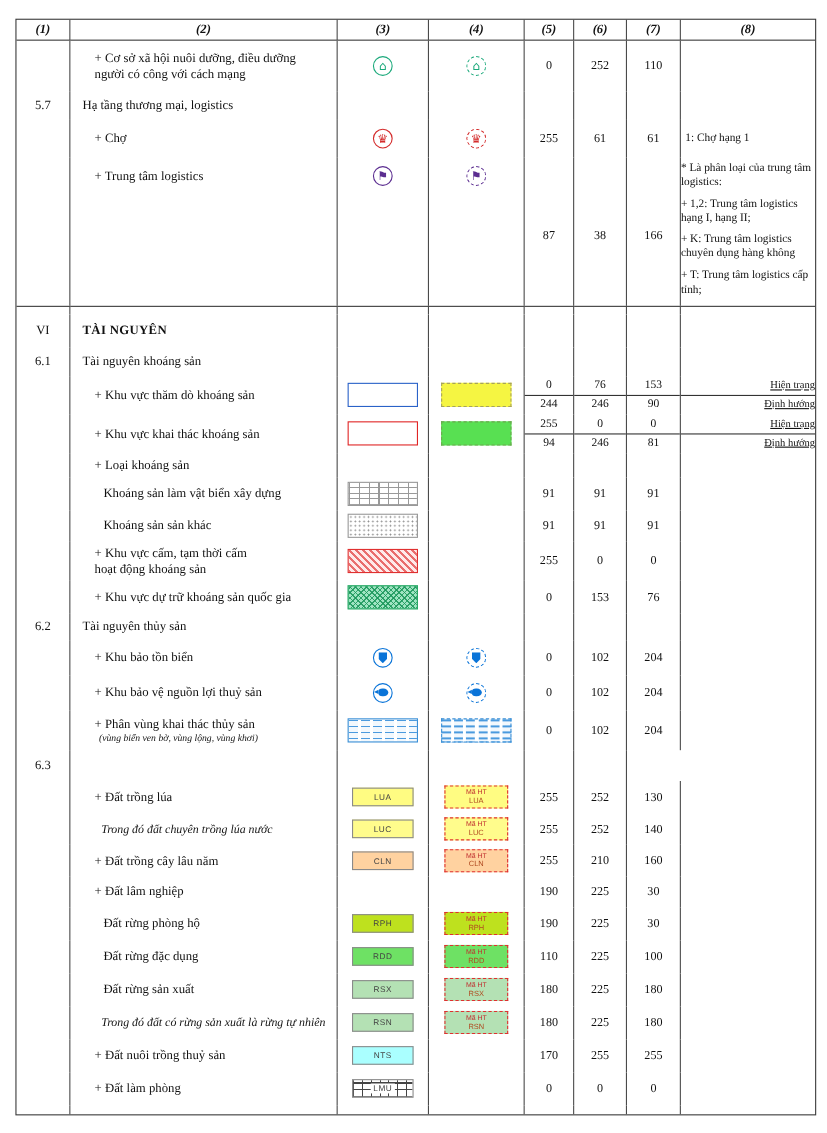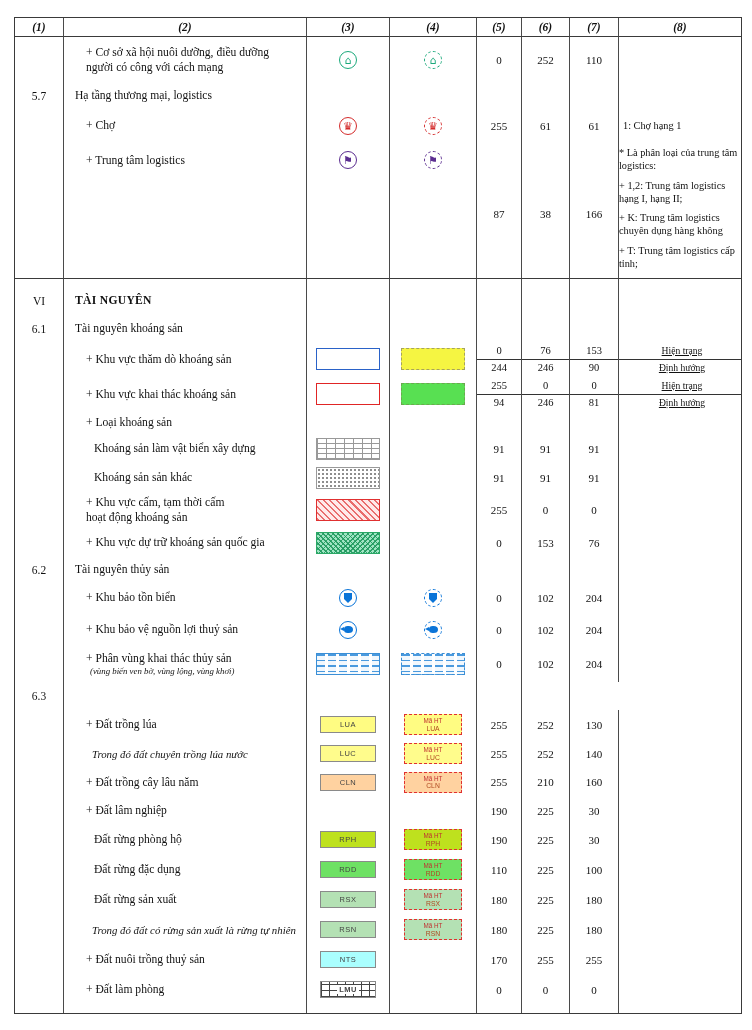--- a/index.html
+++ b/index.html
@@ -19,21 +19,21 @@
   .lb.sec2{padding-left:11px;font-weight:bold;letter-spacing:.3px}
   .lb.ind2{padding-left:30px}
   .lb.it{font-style:italic;font-size:10.8px;padding-left:28px}
   .num{text-align:center;font-size:11px;display:flex;align-items:center;justify-content:center}
   .note{font-size:10.3px;padding:3px 4px;line-height:1.25}
   .n8 p{margin:0 0 7px;font-size:10.3px;line-height:1.25}
   .sub{display:flex;flex-direction:column;justify-content:center;padding:1px 0}
   .sub .s1,.sub .s2{height:16px;line-height:16px;font-size:10.5px;text-align:center}
   .sub .s1{border-bottom:1px solid #333}
   .sub8{padding:1px 0}
-  .sub8 .s1,.sub8 .s2{text-align:center;font-size:9.6px;padding-left:4px;text-decoration:underline}
+  .sub8 .s1,.sub8 .s2{text-align:right;font-size:9.6px;padding-left:4px;text-decoration:underline}
   
   .ci{width:18px;height:18px;border-radius:50%;display:flex;align-items:center;justify-content:center;border:1.6px solid currentColor;box-sizing:border-box}
   .ci.dash{border-style:dashed}
   .ci .gl{font-size:11px;line-height:1;font-family:"DejaVu Sans",sans-serif}
   .g{color:#1ba97b}.r{color:#d42b2b}.p{color:#5b2d90}.b{color:#0a74d8}
   .shp{width:8px;height:10px;background:currentColor;clip-path:polygon(0 0,100% 0,100% 60%,50% 100%,0 60%)}
   .fsh{width:9px;height:7px;background:currentColor;border-radius:50% 60% 60% 50%;position:relative}
   .fsh::before{content:"";position:absolute;left:-4px;top:1px;border-top:2.5px solid transparent;border-bottom:2.5px solid transparent;border-right:4px solid currentColor}
   
   .sw{width:64px;height:22px;box-sizing:border-box;margin:0 auto}
@@ -46,21 +46,21 @@
   .sw.rh{border:1.6px solid #e03030;background:repeating-linear-gradient(45deg,rgba(224,48,48,.7) 0 1.5px,rgba(255,232,232,.95) 1.5px 4.5px)}
   .sw.gc{border:1.6px solid #2aa865;background-color:#9fe4c2;background-image:repeating-linear-gradient(45deg,rgba(26,150,90,.85) 0 1px,transparent 1px 3.5px),repeating-linear-gradient(-45deg,rgba(26,150,90,.85) 0 1px,transparent 1px 3.5px)}
   .sw.zone{border:1.6px solid #3b8fd6;background-color:#f2f8fd;background-image:repeating-linear-gradient(90deg,transparent 0 8px,#fff 8px 11px),repeating-linear-gradient(0deg,transparent 0 2px,#4a9ade 2px 3.2px,transparent 3.2px 5.5px)}
   .sw.zone.dash{border-style:dashed}
   
   .land{width:56px;height:17px;box-sizing:border-box;border:1px solid #8a8a8a;display:flex;align-items:center;justify-content:center;font-size:7.5px;letter-spacing:.5px;color:#444;margin:0 auto;font-family:"Liberation Sans",sans-serif}
   .land.lua{background:#fffc82}.land.luc{background:#fffc8c}.land.cln{background:#ffd2a0}
   .land.rph{background:#bee11e}.land.rdd{background:#6ee164}.land.rsx{background:#b4e1b4}
   .land.rsn{background:#b4e1b4}.land.nts{background:#aaffff}
   .land.lmu{background-image:repeating-linear-gradient(90deg,#444 0 1px,transparent 1px 8px),repeating-linear-gradient(0deg,#444 0 1px,transparent 1px 6px)}
-  .land.lmu span{background:#fff;padding:0 2px;font-weight:bold}
+  .land.lmu span{background:#fff;padding:0 2px;font-weight:normal}
   .land2{width:58px;height:21px;box-sizing:border-box;border:1.6px dashed #e03030;display:flex;flex-direction:column;align-items:center;justify-content:center;line-height:1.05;margin:0 auto;font-family:"Liberation Sans",sans-serif}
   .land2 .t1{font-size:6.3px;color:#c03030}
   .land2 .t2{font-size:6.8px;color:#b04a20}
   .land2.lua{background:#fffc82}.land2.luc{background:#fffc8c}.land2.cln{background:#ffd2a0}
   .land2.rph{background:#bee11e}.land2.rdd{background:#6ee164}.land2.rsx{background:#b4e1b4}.land2.rsn{background:#b4e1b4}
   .sm{font-size:8.8px;font-style:italic;display:block;padding-left:4px}
 </style>
 </head>
 <body>
 

